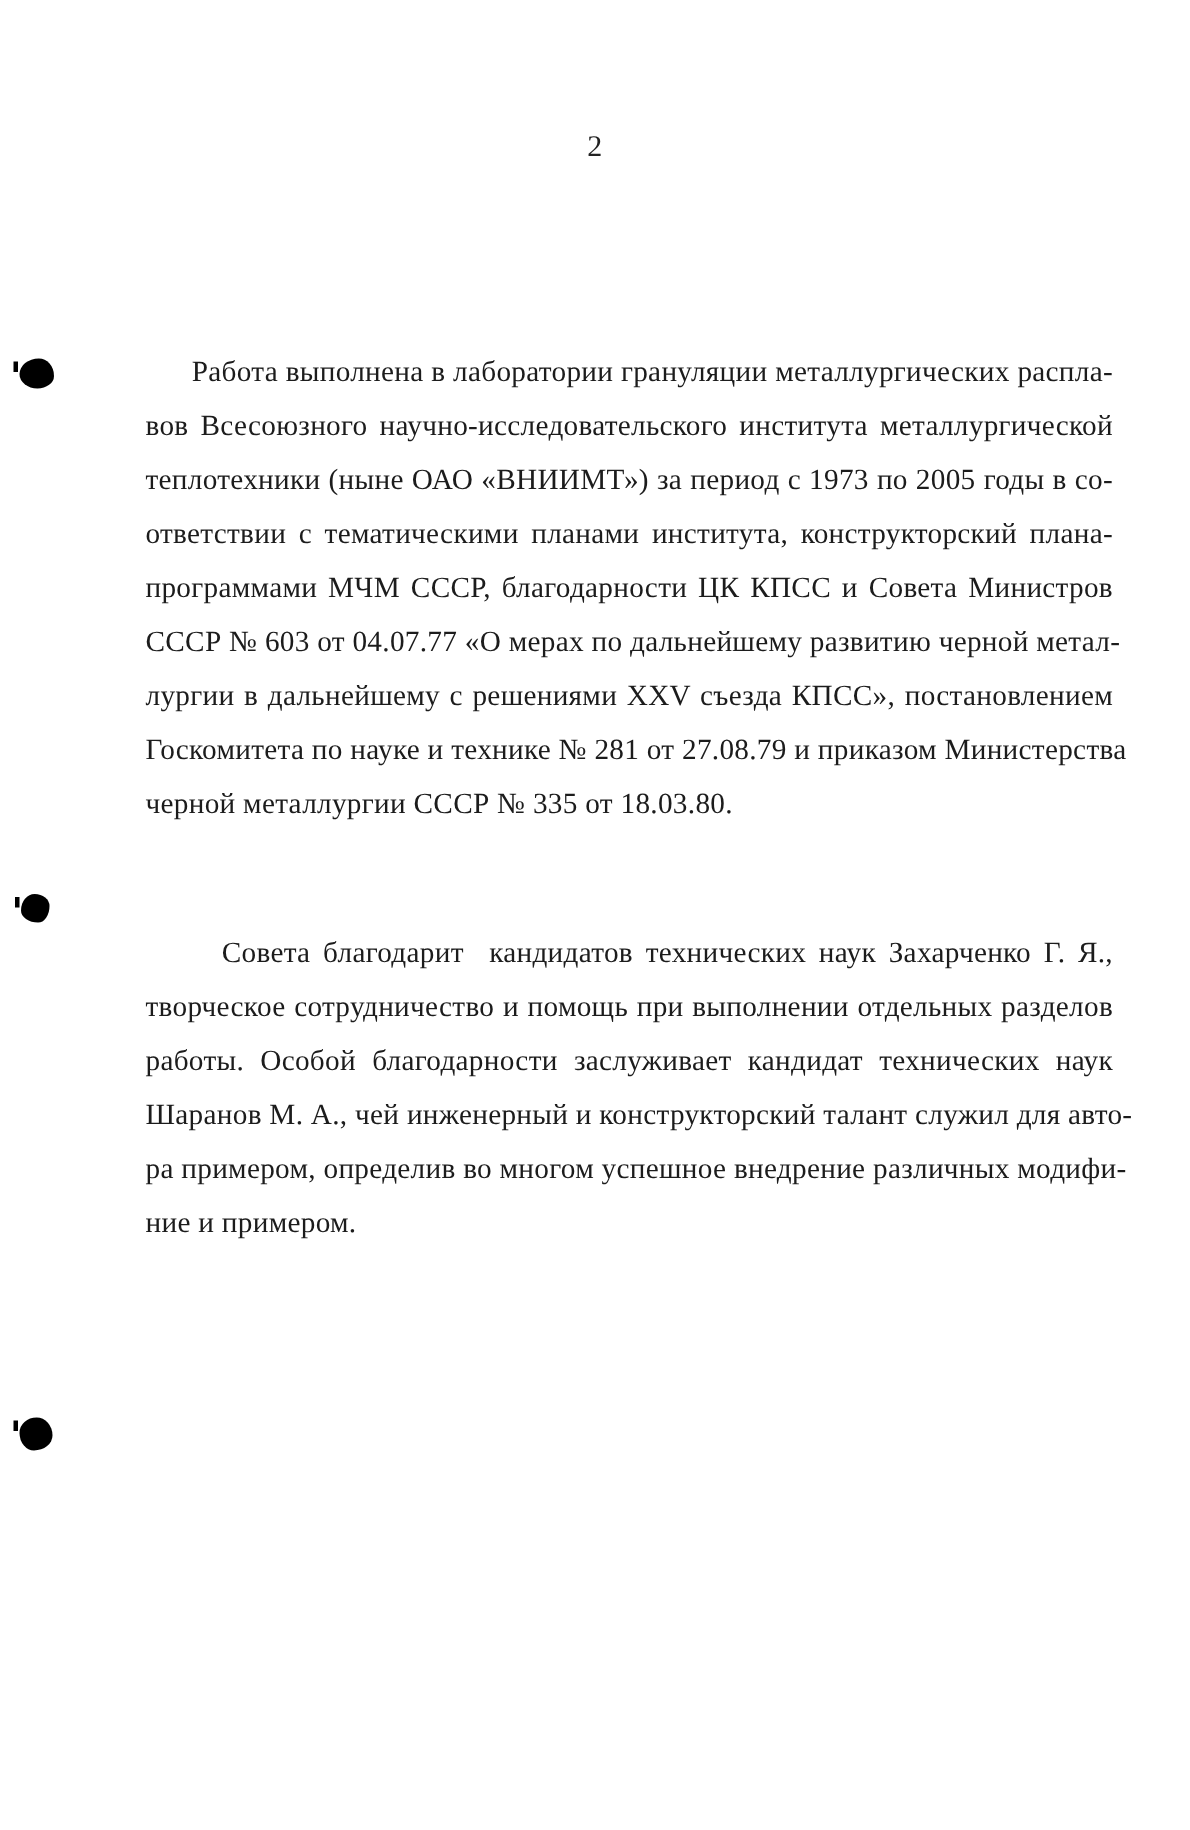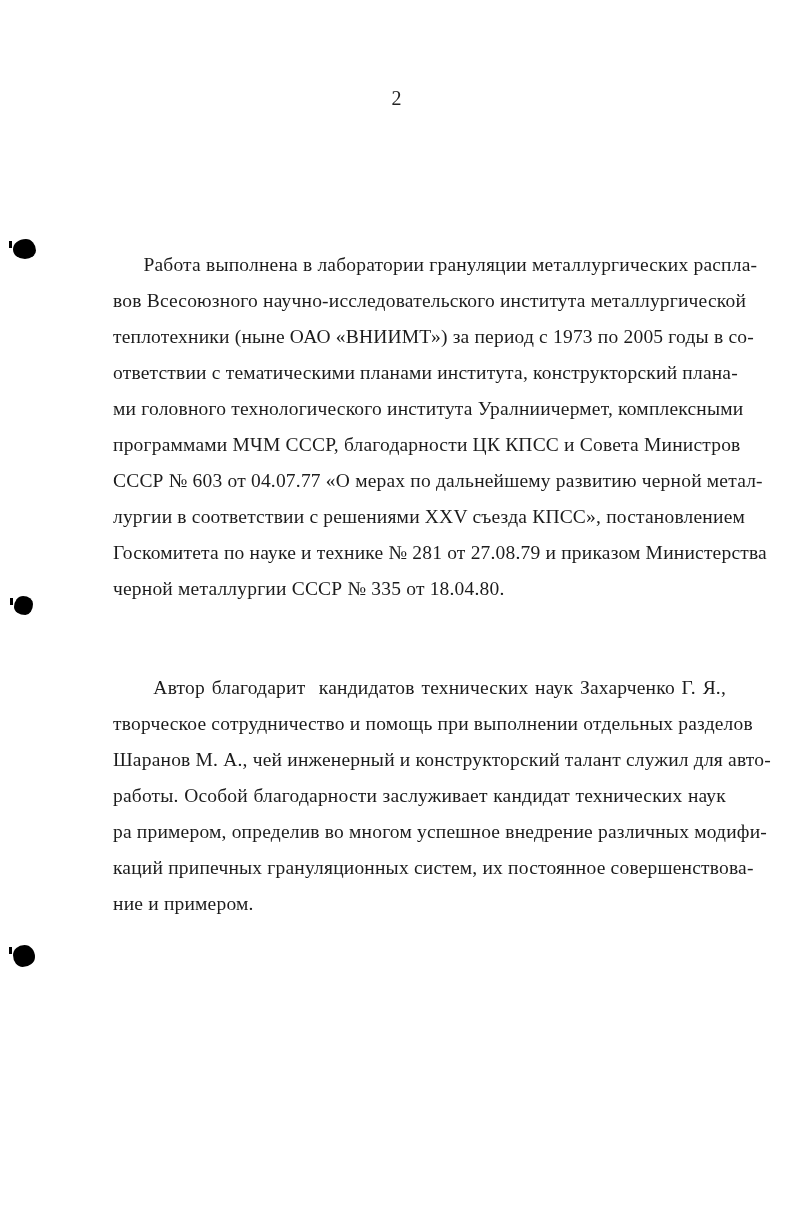--- a/index.html
+++ b/index.html
@@ -33,21 +33,21 @@
 
   
   #text-body {
     position: absolute;
     left: 97px;
     top: 231px;
     width: 645px;
   }
 
   .paragraph {
-    margin: 16px;
+    margin: 0;
   }
   #paragraph-2 {
     margin-top: 63px;
   }
 
   
   .line {
     display: block;
     height: 36px;
     line-height: 36px;
@@ -99,35 +99,33 @@
 
   <div id="page-number">2</div>
 
   <div id="text-body">
 
     <div class="paragraph" id="paragraph-1">
       <span class="line indent">      Работа выполнена в лаборатории грануляции металлургических распла-</span>
       <span class="line">вов Всесоюзного научно-исследовательского института металлургической</span>
       <span class="line">теплотехники (ныне ОАО «ВНИИМТ») за период с 1973 по 2005 годы в со-</span>
       <span class="line">ответствии с тематическими планами института, конструкторский плана-</span>
-      <span class="line">ми головного технологического института Уралниичермет, комплексными</span>
       <span class="line">программами МЧМ СССР, благодарности ЦК КПСС и Совета Министров</span>
       <span class="line">СССР № 603 от 04.07.77 «О мерах по дальнейшему развитию черной метал-</span>
-      <span class="line">лургии в соответствии с решениями XXV съезда КПСС», постановлением</span>
+      <span class="line">лургии в дальнейшему с решениями XXV съезда КПСС», постановлением</span>
       <span class="line">Госкомитета по науке и технике № 281 от 27.08.79 и приказом Министерства</span>
-      <span class="line ragged">черной металлургии СССР № 335 от 18.04.80.</span>
+      <span class="line ragged">черной металлургии СССР № 335 от 18.03.80.</span>
     </div>
 
     <div class="paragraph" id="paragraph-2">
-      <span class="line indent">      Автор благодарит  кандидатов технических наук Захарченко Г. Я.,</span>
+      <span class="line indent">      Совета благодарит  кандидатов технических наук Захарченко Г. Я.,</span>
       <span class="line">творческое сотрудничество и помощь при выполнении отдельных разделов</span>
+      <span class="line">работы. Особой благодарности заслуживает кандидат технических наук</span>
       <span class="line">Шаранов М. А., чей инженерный и конструкторский талант служил для авто-</span>
-      <span class="line">работы. Особой благодарности заслуживает кандидат технических наук</span>
       <span class="line">ра примером, определив во многом успешное внедрение различных модифи-</span>
-      <span class="line">каций припечных грануляционных систем, их постоянное совершенствова-</span>
       <span class="line ragged">ние и примером.</span>
     </div>
 
   </div>
 
   <div class="blob blob-a" id="blob-1" style="left: 13px; top: 239px;"></div>
   <div class="blob-tick" id="tick-1" style="left: 9px; top: 241px;"></div>
 
   <div class="blob blob-b" id="blob-2" style="left: 14px; top: 596px;"></div>
   <div class="blob-tick" id="tick-2" style="left: 10px; top: 598px;"></div>

